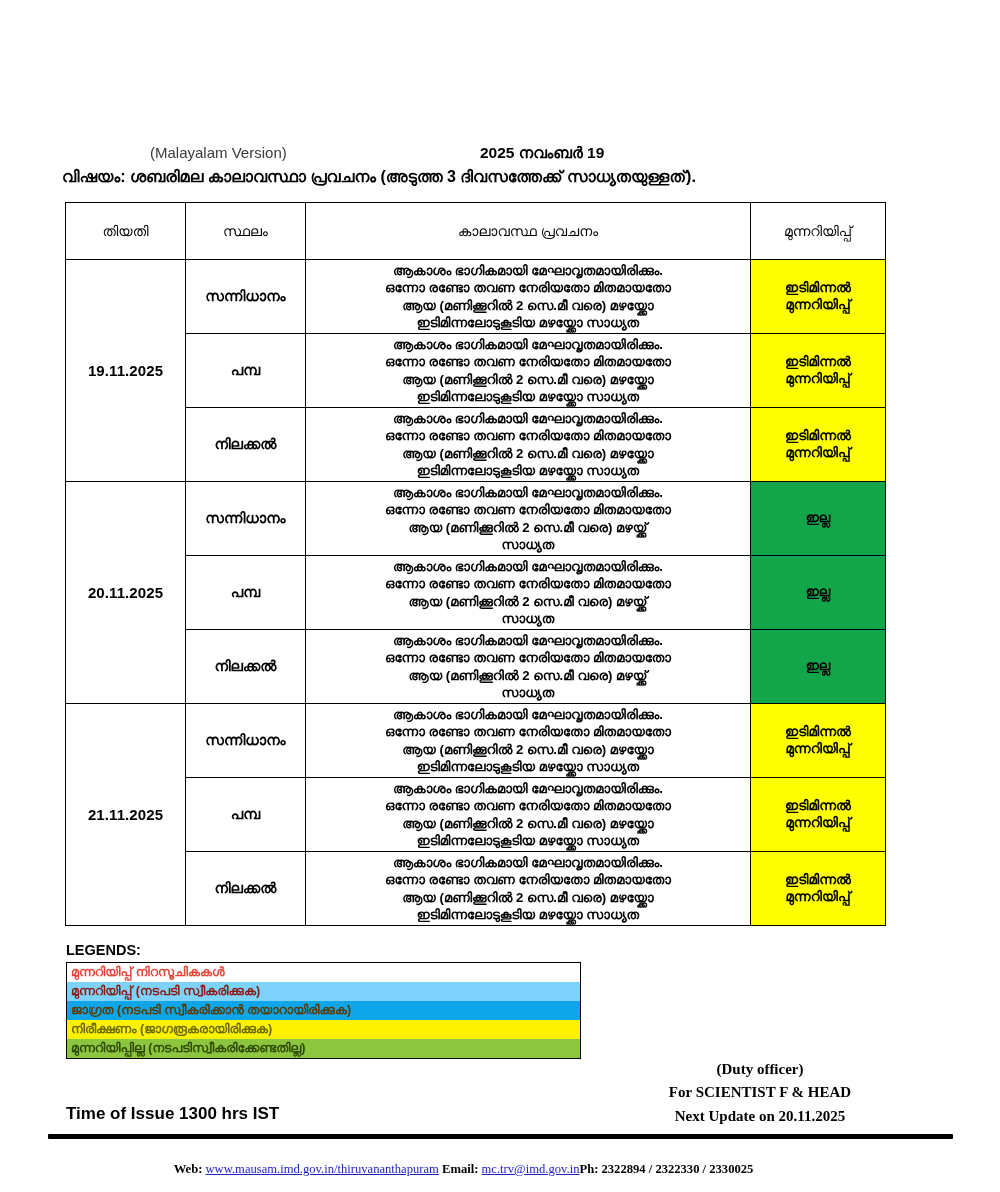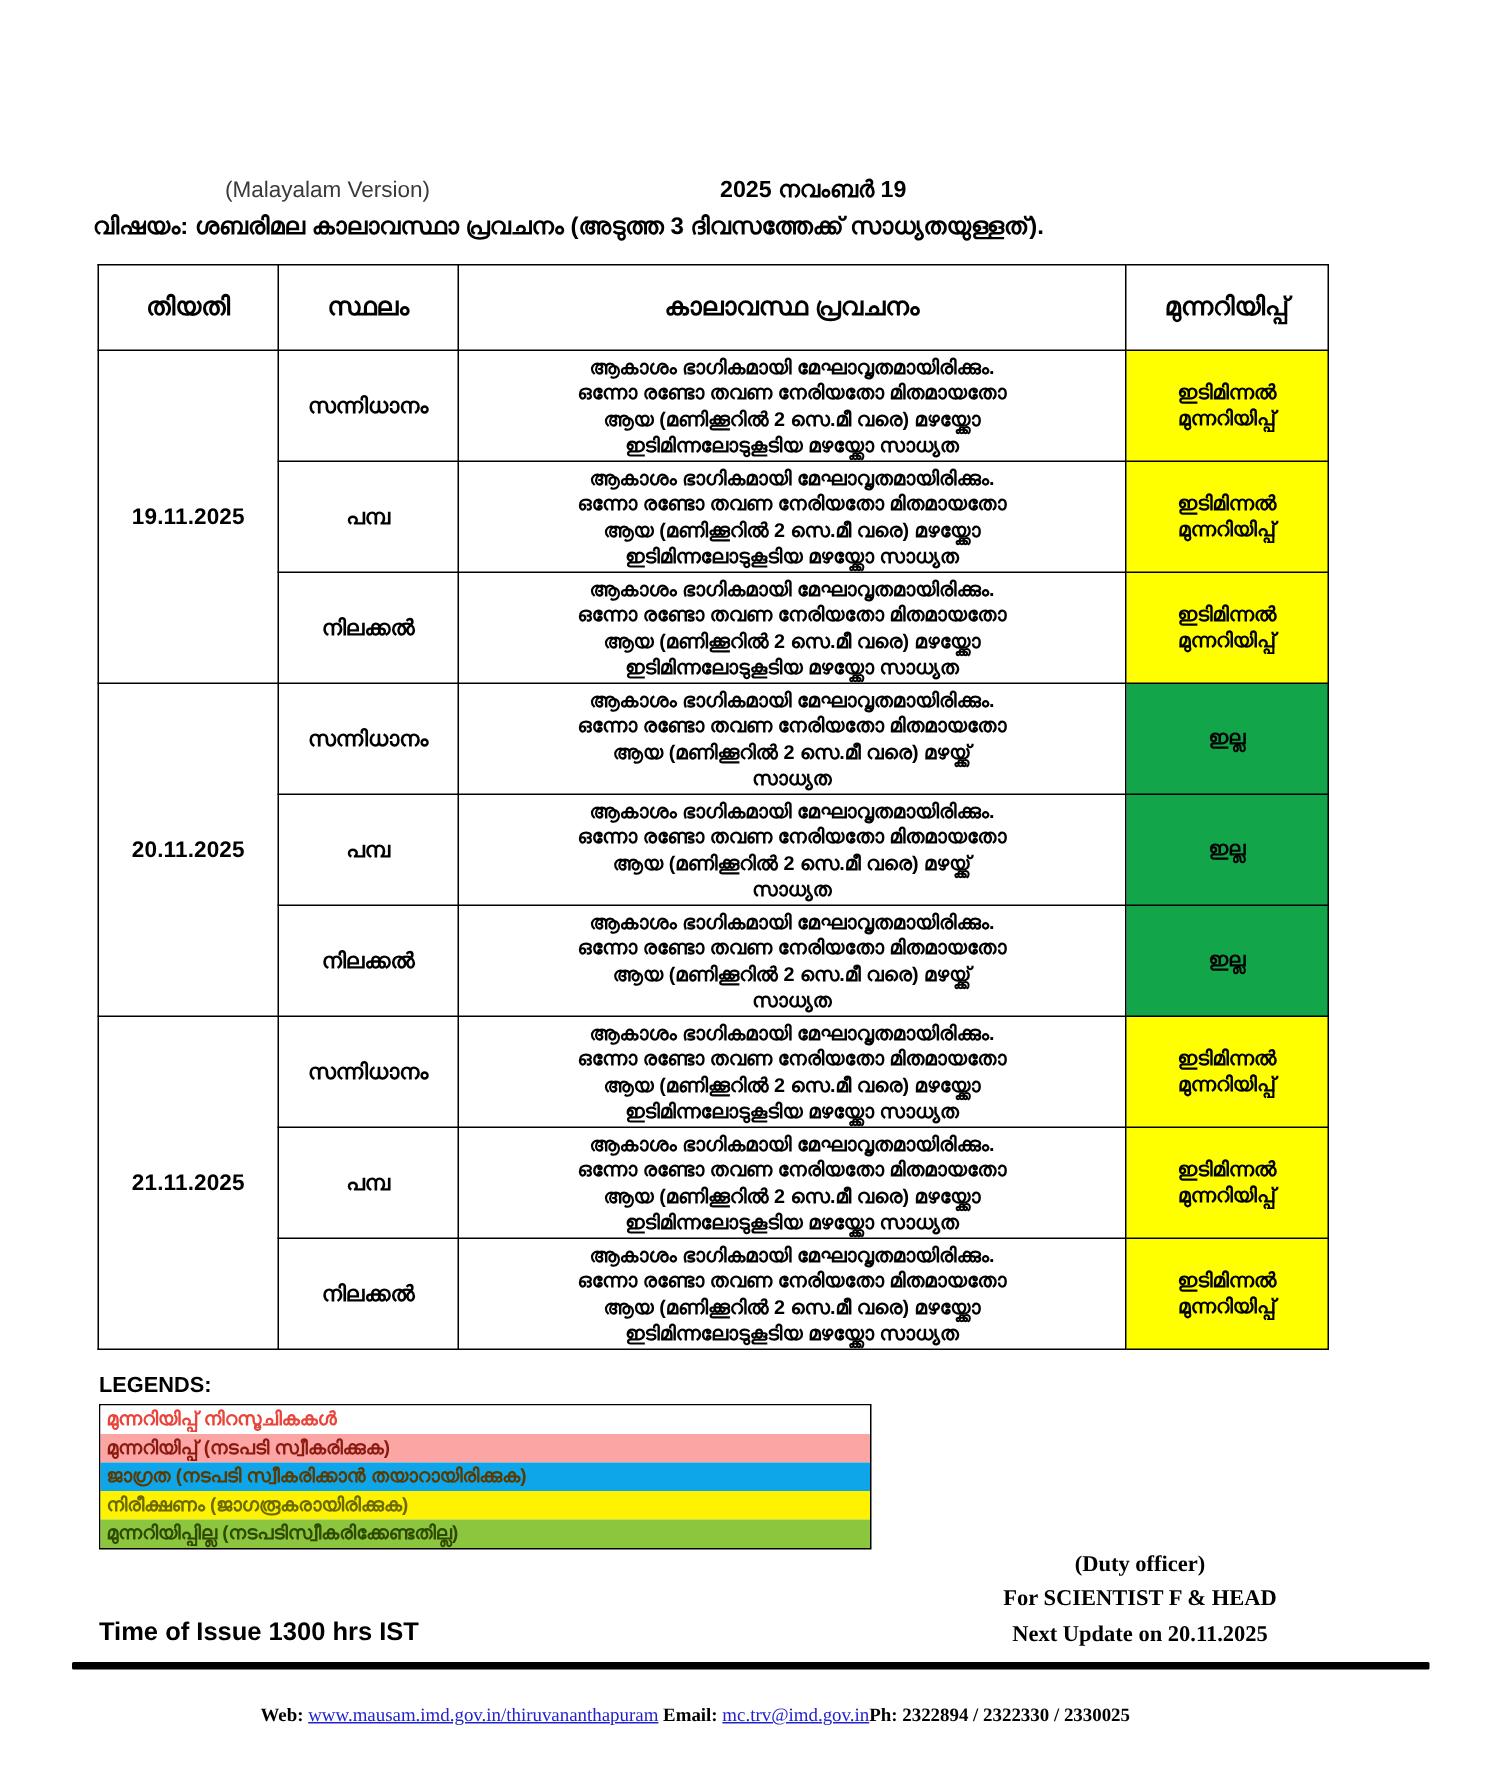--- a/index.html
+++ b/index.html
@@ -12,20 +12,21 @@
     height: 1192px;
     position: relative;
     font-family: "Liberation Sans", sans-serif;
     color: #000000;
     overflow: hidden;
   }
   .page {
     position: absolute;
     inset: 0;
     padding: 0;
+    margin-top: 26px;
   }
 
   
   .hdr-row {
     position: absolute;
     top: 118px;
     left: 65px;
     width: 870px;
     height: 22px;
   }
@@ -66,22 +67,22 @@
   }
   table.forecast th,
   table.forecast td {
     border: 1.6px solid #000000;
     padding: 0;
     vertical-align: middle;
     text-align: center;
   }
   table.forecast th {
     height: 56px;
-    font-size: 17px;
-    font-weight: bold;
+    font-size: 14px;
+    font-weight: normal;
   }
   .col-date   { width: 120px; }
   .col-place  { width: 120px; }
   .col-fc     { width: 445px; }
   .col-warn   { width: 135px; }
 
   td.date-cell {
     font-size: 15px;
     font-weight: bold;
     letter-spacing: 0.1px;
@@ -327,21 +328,21 @@
             <span class="ln">ഇടിമിന്നൽ</span>
             <span class="ln">മുന്നറിയിപ്പ്</span>
           </td>
         </tr>
       </tbody>
   </table>
 
   <div class="legends-title">LEGENDS:</div>
   <div class="legend-box" id="legend-box">
       <div class="legend-row" style="background: rgb(255, 255, 255); color: rgb(232, 68, 58);">മുന്നറിയിപ്പ് നിറസൂചികകൾ</div>
-      <div class="legend-row" style="background: #fca5a5; color: rgb(138, 26, 16);">മുന്നറിയിപ്പ് (നടപടി സ്വീകരിക്കുക)</div>
+      <div class="legend-row" style="background: #7dd3fc; color: rgb(138, 26, 16);">മുന്നറിയിപ്പ് (നടപടി സ്വീകരിക്കുക)</div>
       <div class="legend-row" style="background: #0ea5e9; color: rgb(90, 58, 0);">ജാഗ്രത (നടപടി സ്വീകരിക്കാൻ തയാറായിരിക്കുക)</div>
       <div class="legend-row" style="background: rgb(255, 242, 0); color: rgb(107, 106, 0);">നിരീക്ഷണം (ജാഗരൂകരായിരിക്കുക)</div>
       <div class="legend-row" style="background: rgb(140, 198, 62); color: rgb(47, 74, 0);">മുന്നറിയിപ്പില്ല (നടപടിസ്വീകരിക്കേണ്ടതില്ല)</div>
     </div>
 
   <div class="sign-block">
     <div class="duty">(Duty officer)</div>
     <div>For SCIENTIST F &amp; HEAD</div>
     <div>Next Update on 20.11.2025</div>
   </div>

